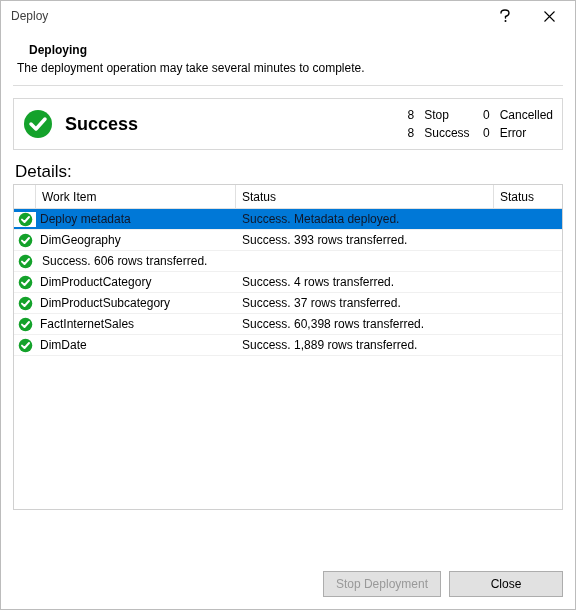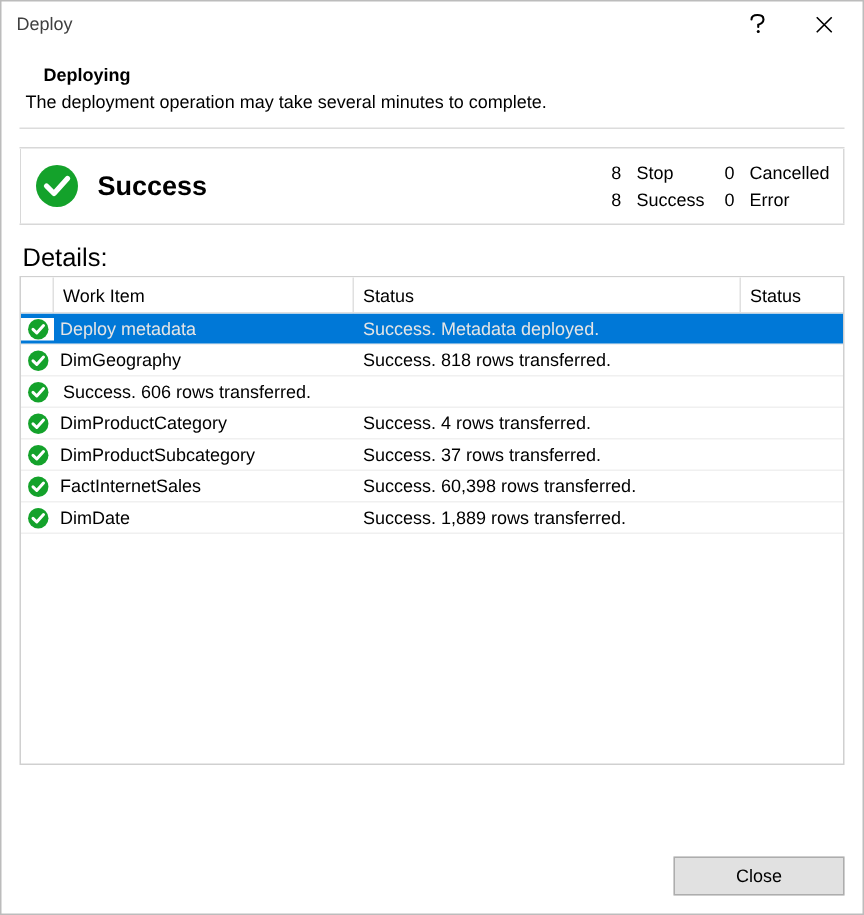--- a/index.html
+++ b/index.html
@@ -24,21 +24,21 @@
   .th-icon { width:22px; border-right:1px solid #e0e0e0; border-bottom:1px solid #e0e0e0; background:#fff;}
   .th-work { width:200px; }
   .th-status { flex:1; }
   .th-msg { width:68px; border-right:none; }
   .tbody { flex:1; overflow:auto; }
   .row { display:flex; height:21px; align-items:center; border-bottom:1px solid #f0f0f0; font-size:12px; }
   .row .cell-icon { width:22px; display:flex; align-items:center; justify-content:center; }
   .row .cell-work { width:200px; padding-left:4px; white-space:nowrap; overflow:hidden; }
   .row .cell-status { flex:1; padding-left:6px; white-space:nowrap; overflow:hidden; }
   .row .cell-msg { width:68px; padding-left:6px; }
-  .row.selected { background:#0078d7; color:#e5e5e5;justify-content:center; }
+  .row.selected { background:#0078d7; color:#0f172a;justify-content:center; }
   .row.selected .cell-icon { background:#fff; }
   .buttons { display:flex; justify-content:flex-end; gap:8px; padding:10px 12px 12px 12px; margin-top:auto;}
   .btn { min-width:114px; height:26px; border:1px solid #adadad; background:#e1e1e1; font-size:12px; display:flex; align-items:center; justify-content:center; padding:0 12px; }
   .btn.disabled { color:#999; }
   .small-check { flex-shrink:0; }
 </style>
 </head>
 <body>
 
 <div class="titlebar">
@@ -102,21 +102,21 @@
         <div class="cell-msg"></div>
       </div>
       <div class="row">
         <div class="cell-icon">
           <svg class="small-check" width="15" height="15" viewBox="0 0 15 15">
             <circle cx="7.5" cy="7.5" r="6.8" fill="#14a22b"></circle>
             <path d="M4 7.6 L6.5 10 L11 5" stroke="#fff" stroke-width="2" fill="none" stroke-linecap="round" stroke-linejoin="round"></path>
           </svg>
         </div>
         <div class="cell-work">DimGeography</div>
-        <div class="cell-status">Success. 818 rows transferred.</div>
+        <div class="cell-status">Success. 393 rows transferred.</div>
         <div class="cell-msg"></div>
       </div>
       <div class="row">
         <div class="cell-icon">
           <svg class="small-check" width="15" height="15" viewBox="0 0 15 15">
             <circle cx="7.5" cy="7.5" r="6.8" fill="#14a22b"></circle>
             <path d="M4 7.6 L6.5 10 L11 5" stroke="#fff" stroke-width="2" fill="none" stroke-linecap="round" stroke-linejoin="round"></path>
           </svg>
         </div>
         <div class="cell-status">Success. 606 rows transferred.</div>
@@ -163,14 +163,15 @@
           </svg>
         </div>
         <div class="cell-work">DimDate</div>
         <div class="cell-status">Success. 1,889 rows transferred.</div>
         <div class="cell-msg"></div>
       </div>
     </div>
 </div>
 
 <div class="buttons">
+  <div class="btn disabled">Stop Deployment</div>
   <div class="btn">Close</div>
 </div>
 
 </body></html>

